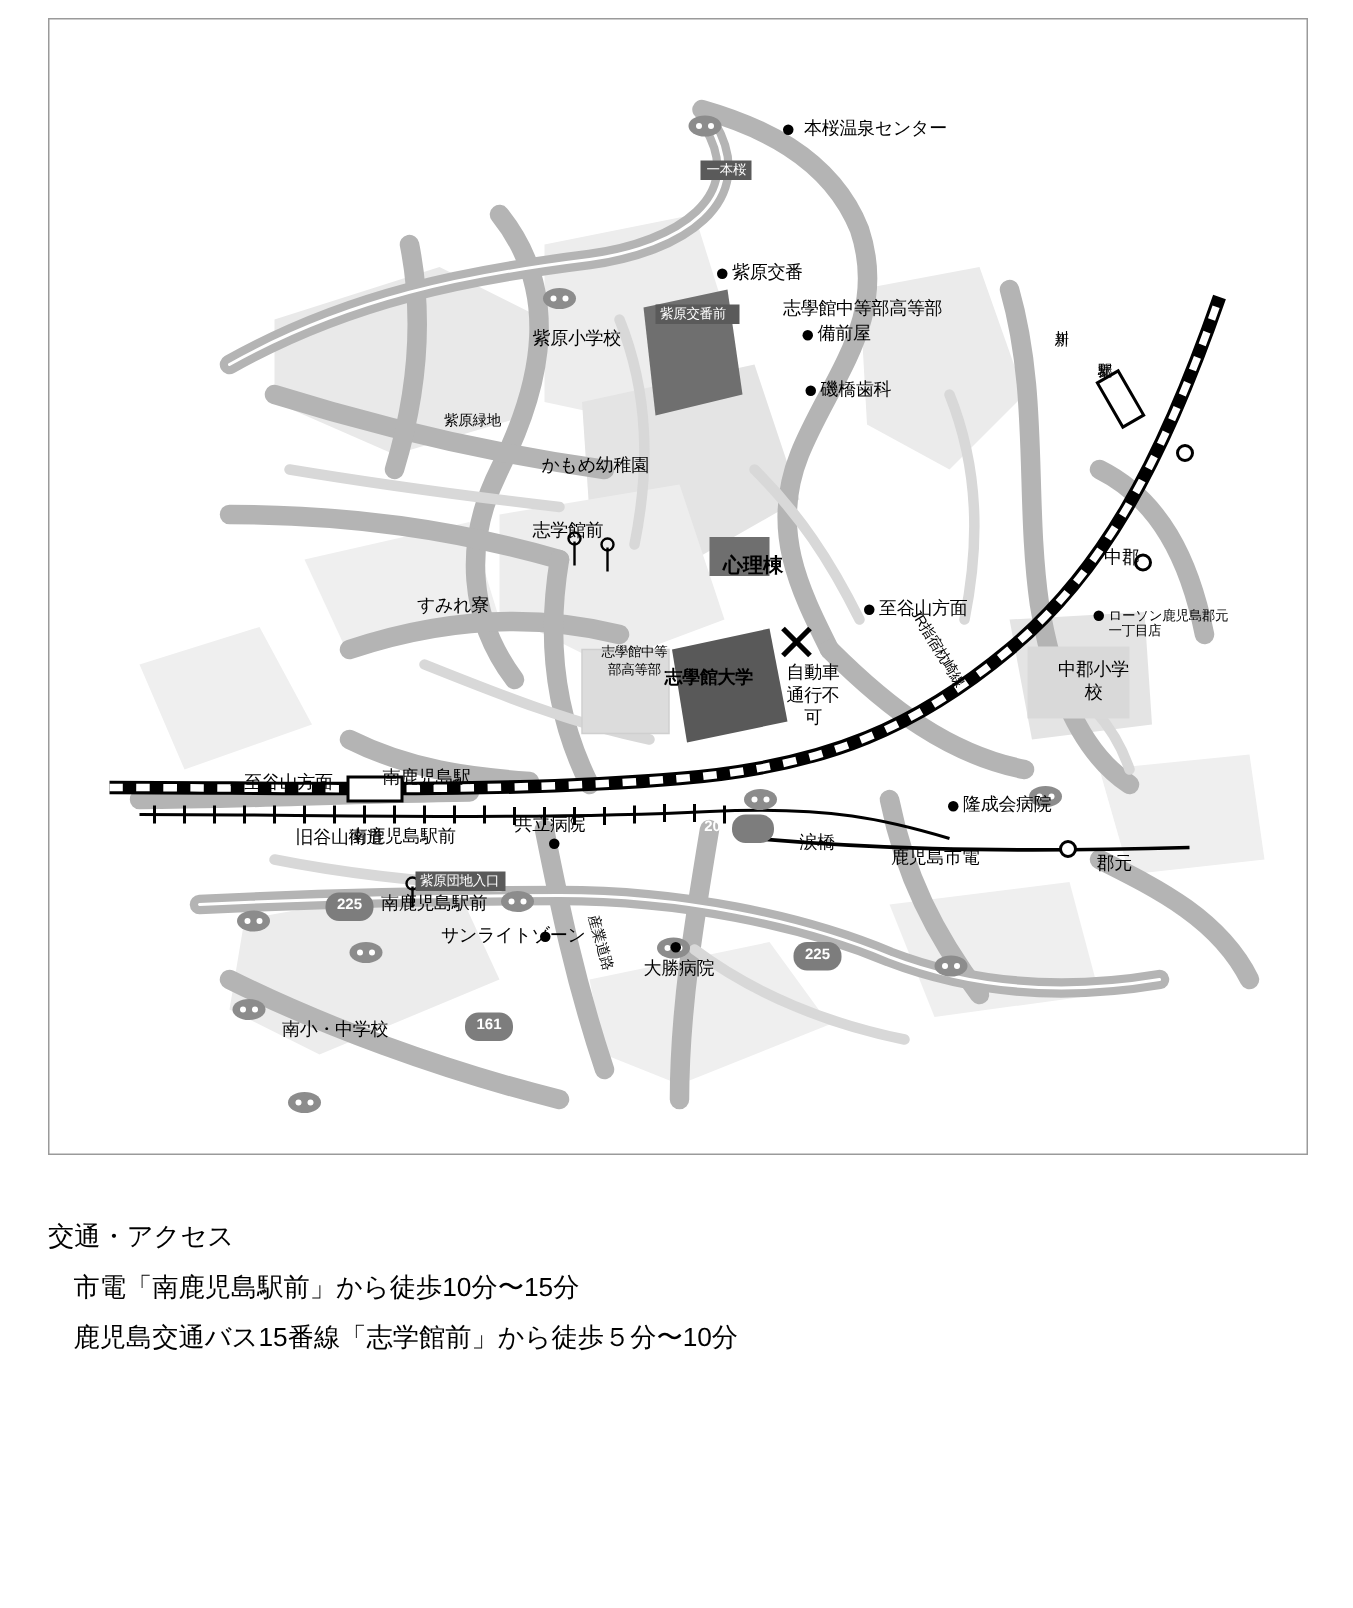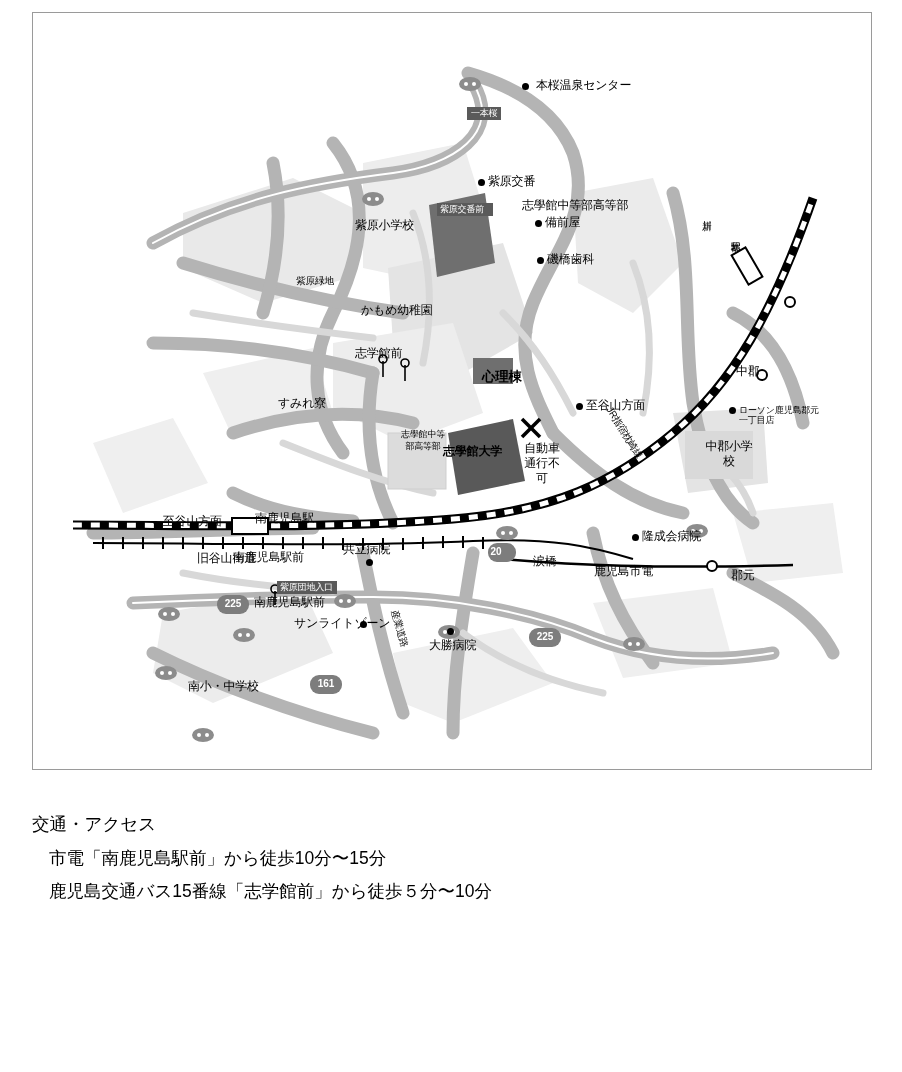--- a/index.html
+++ b/index.html
@@ -347,21 +347,21 @@
   <div class="map-label" style="left:261px; top:604px;">サンライトゾーン</div>
   <div class="dot" style="left:327px; top:608px;"></div>
 
   <div class="map-label rot small" style="left:366px; top:596px; transform:rotate(74deg);">産業道路</div>
 
   <div class="map-label" style="left:396px; top:626px;">大勝病院</div>
   <div class="dot" style="left:414px; top:615px;"></div>
 
   <div class="map-label" style="left:155px; top:667px;">南小・中学校</div>
 
-  <div class="routebadge" style="left:455px; top:533px; width:16px;">20</div>
+  <div class="routebadge" style="left:434px; top:533px; width:16px;">20</div>
   <div class="routebadge" style="left:184px; top:585px; width:32px;">225</div>
   <div class="routebadge" style="left:496px; top:618px; width:32px;">225</div>
   <div class="routebadge" style="left:277px; top:665px; width:32px;">161</div>
 </div>
 
 <div id="access-block">
   <div class="l0">交通・アクセス</div>
   <div class="l1">市電「南鹿児島駅前」から徒歩10分〜15分</div>
   <div class="l1">鹿児島交通バス15番線「志学館前」から徒歩５分〜10分</div>
 </div>

